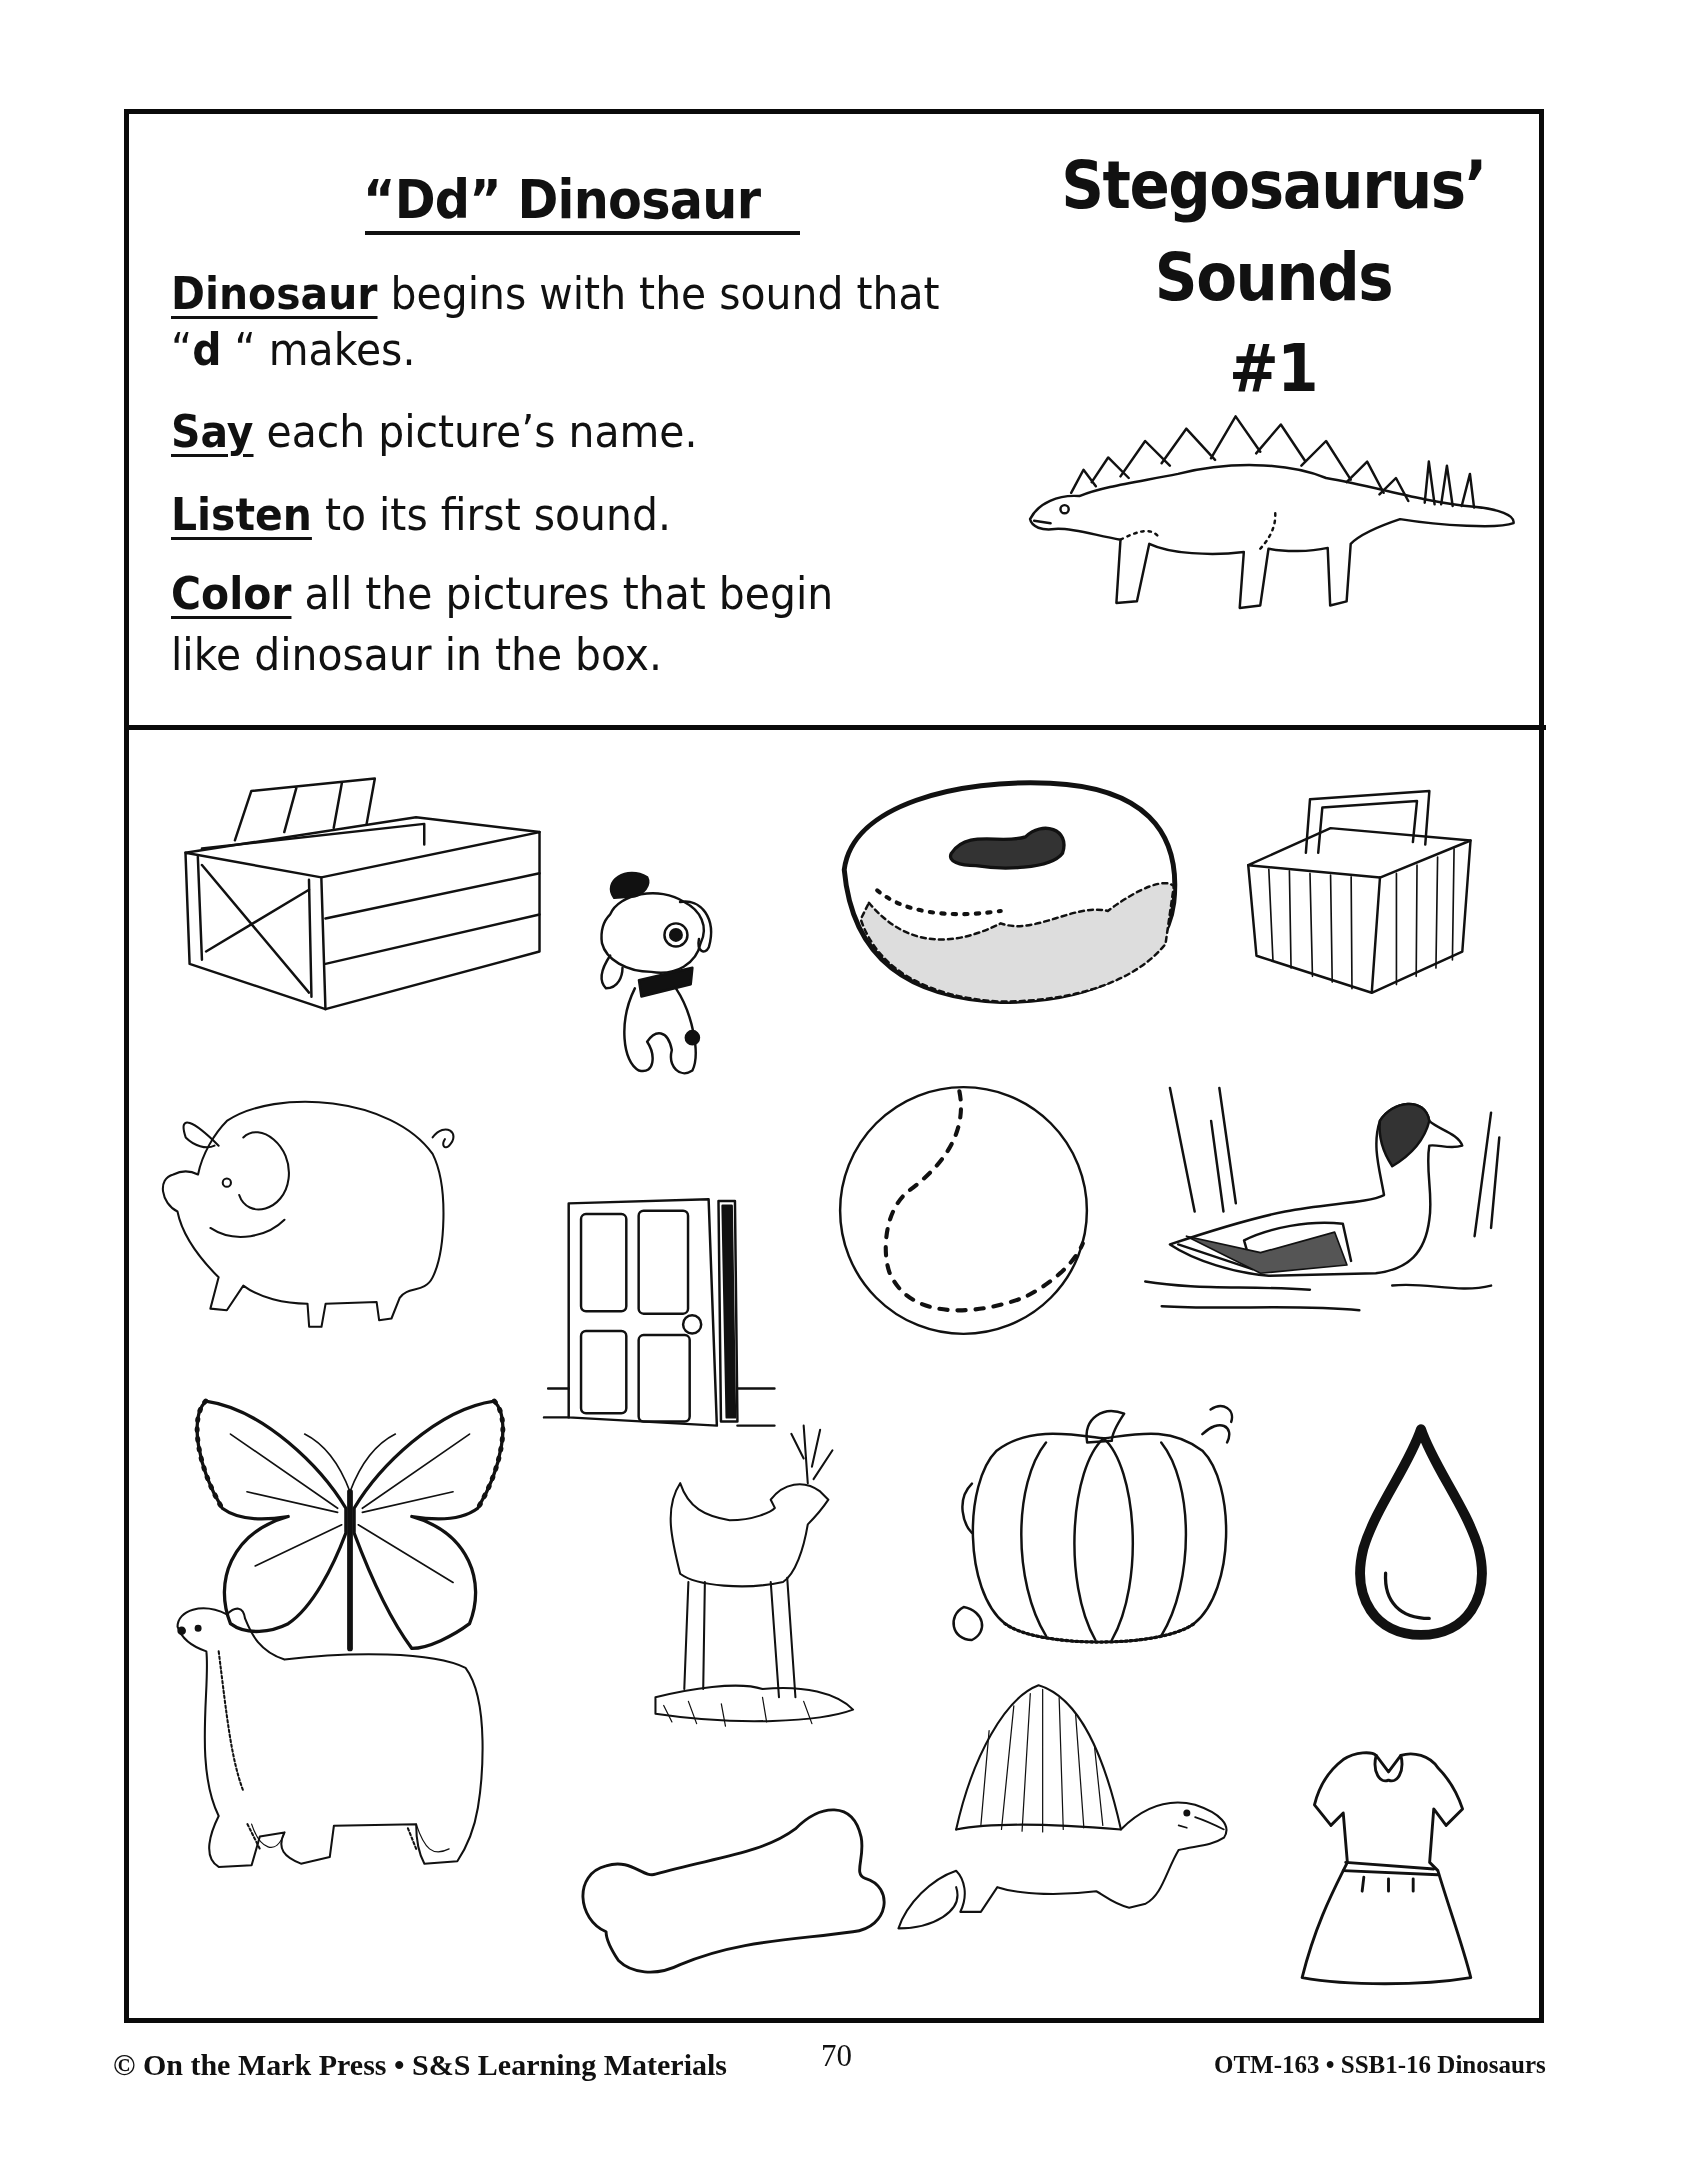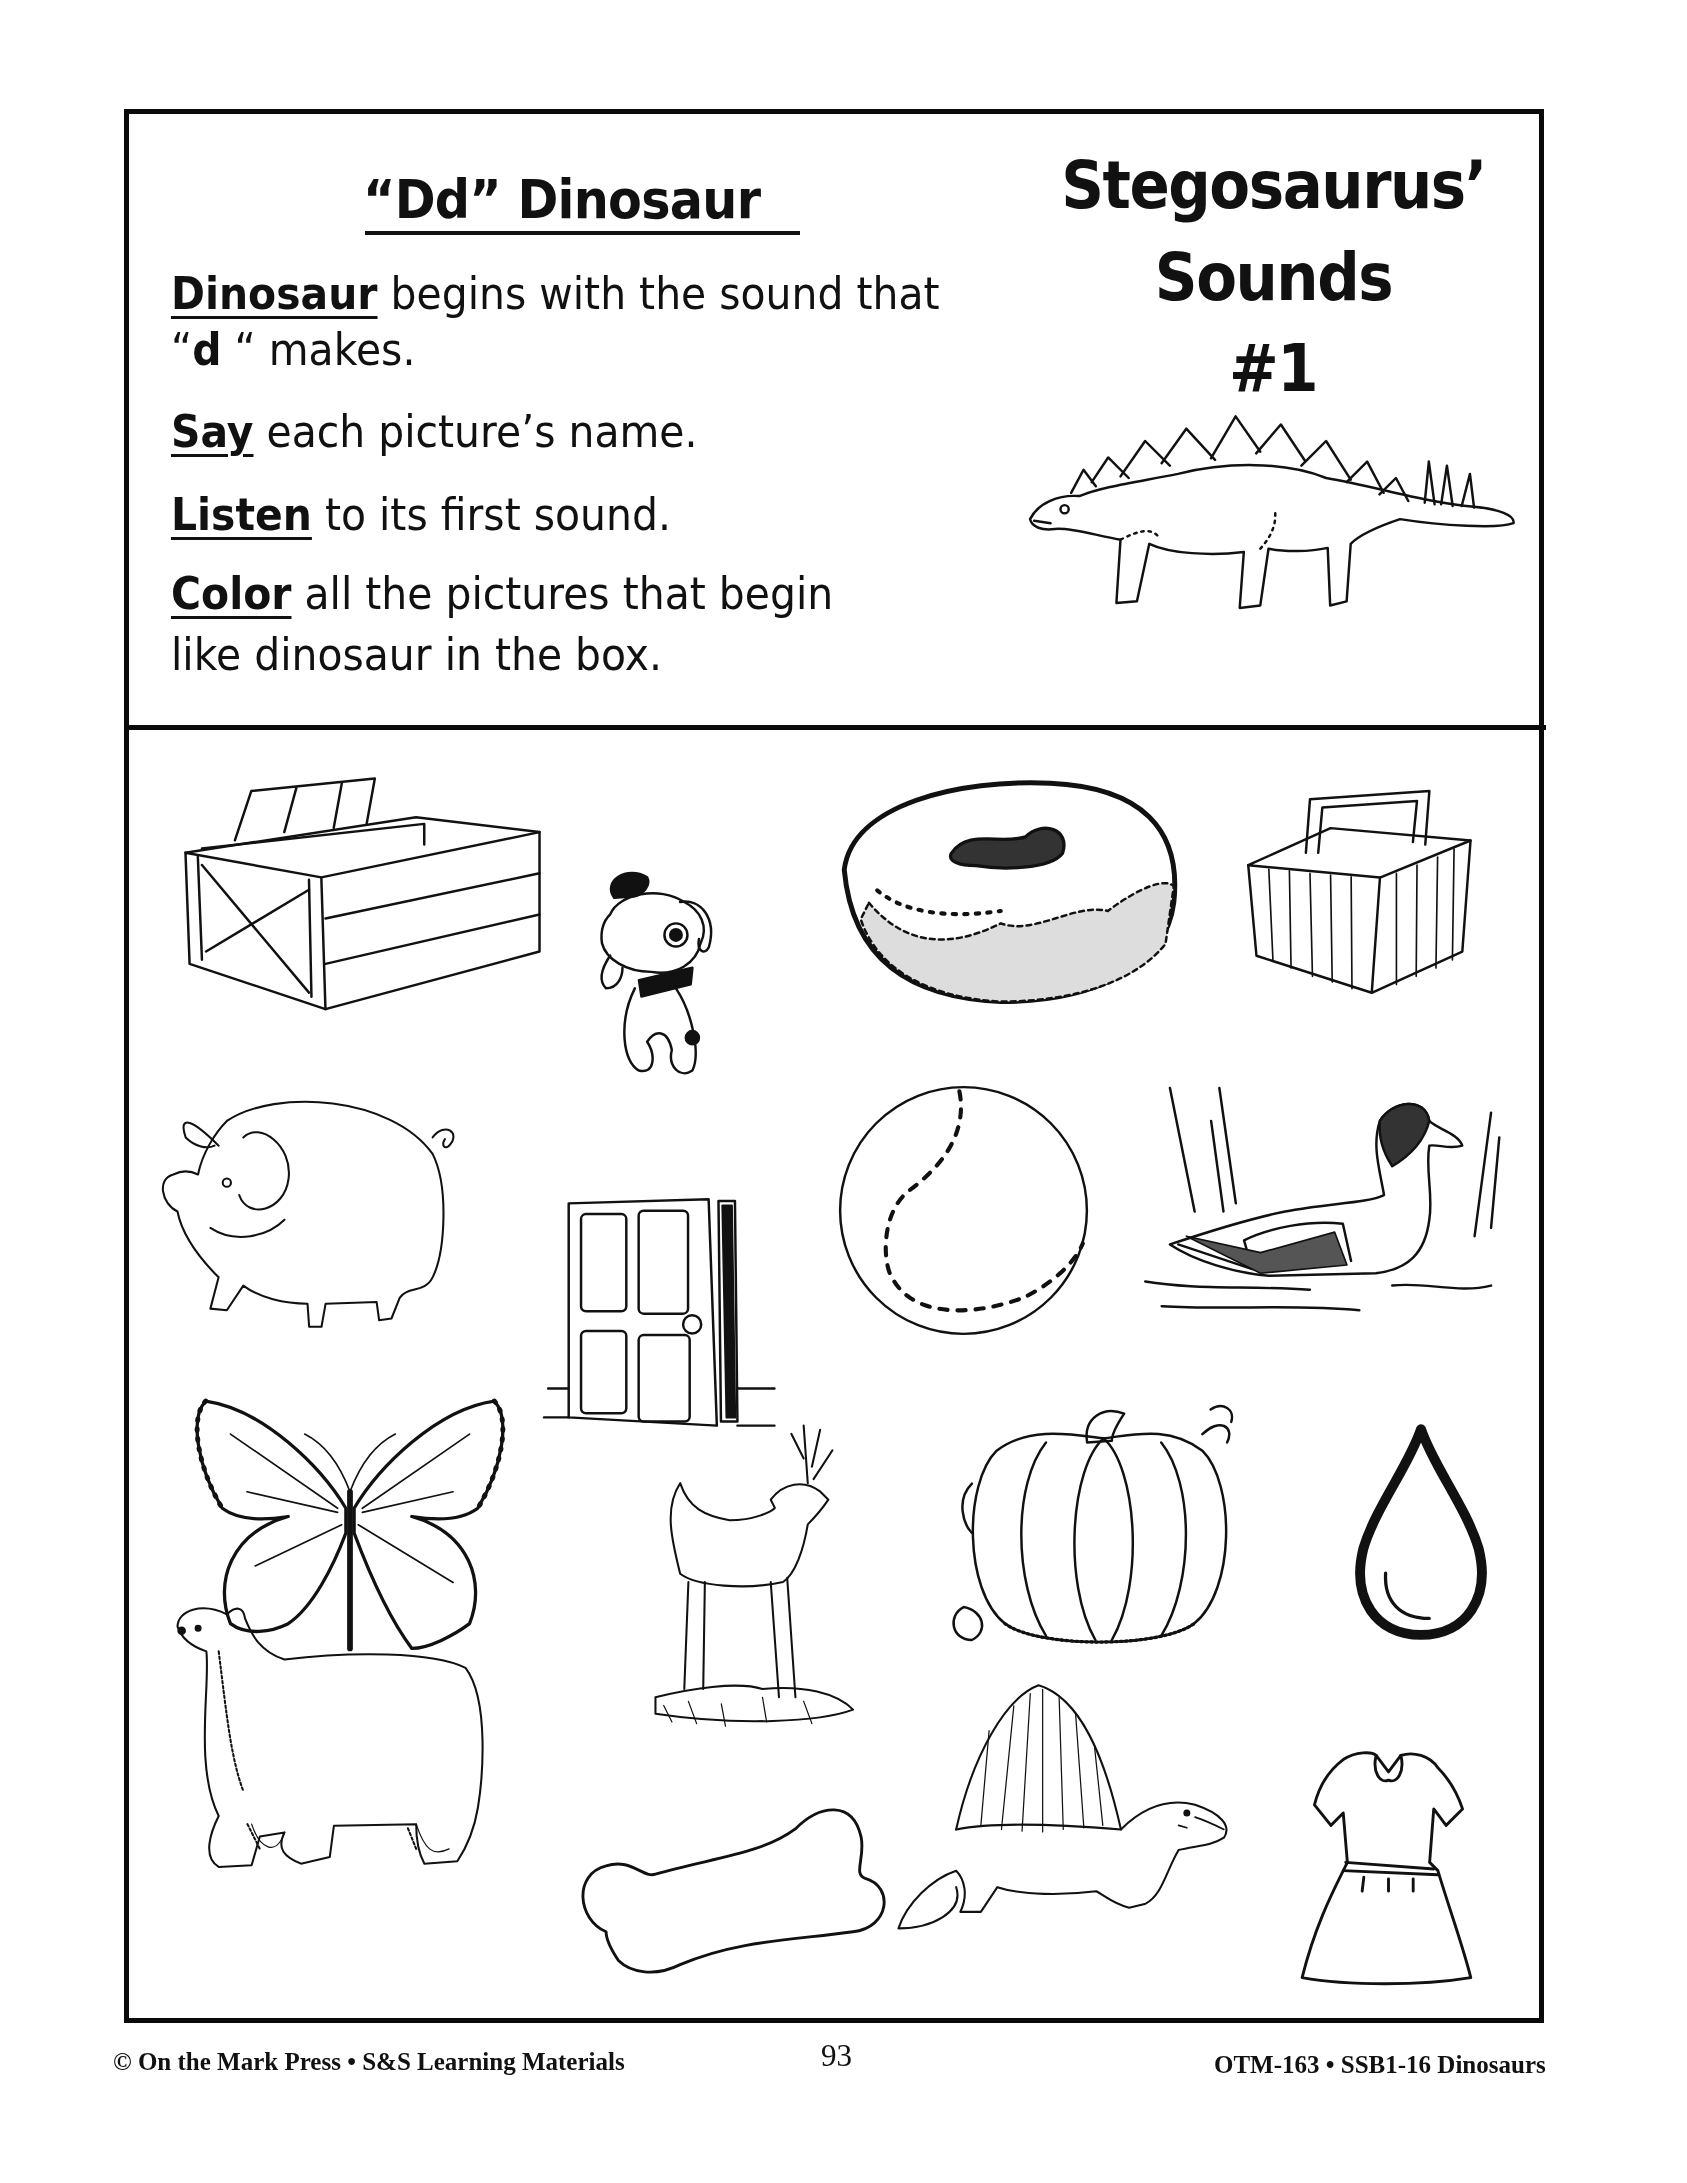--- a/index.html
+++ b/index.html
@@ -16,21 +16,21 @@
 
   .instr { left:171px; font-size:44px; font-weight:normal; transform:scaleX(0.93); transform-origin:left; white-space:nowrap; }
   .instr b { font-weight:bold; text-decoration:underline; text-decoration-thickness:3.3px; text-underline-offset:7.4px; }
 
   .right-title { font-size:66px; font-weight:bold; text-align:center; width:577px; left:985px; letter-spacing:-1.6px; transform:scaleX(0.9); }
 
   .pic { position:absolute; }
   .pic svg { width:100%; height:100%; overflow:visible; }
   .pic svg * { stroke:#111; stroke-linecap:round; stroke-linejoin:round; }
 
-  #footer-left { left:113px; top:2048px; font-size:25px; font-weight:bold; }
+  #footer-left { left:113px; top:2048px; font-size:30px; font-weight:bold; }
   #footer-page { left:821px; top:2038px; font-size:31px; }
   #footer-right { left:1214px; top:2051px; font-size:25px; font-weight:bold; }
 </style>
 </head>
 <body>
 
 <div id="worksheet-box" class="abs"></div>
 <div id="divider" class="abs"></div>
 
 <div id="title-left" class="abs sans">“Dd” Dinosaur</div>
@@ -225,15 +225,15 @@
 <div class="pic" style="left:1298px; top:1747px; width:181px; height:239px;">
   <svg viewBox="0 0 220 290" fill="none" stroke-width="3.5">
     <path d="M55 15 C70 5 90 5 95 10 L110 30 L125 10 C140 5 160 10 170 25 C185 40 195 60 200 75 L180 95 L165 75 L160 140 L170 150 C185 200 200 240 210 280 C150 290 60 290 5 280 C20 220 40 180 55 150 L60 140 L55 80 L40 95 L20 70 C25 50 35 30 55 15 Z"></path>
     <path d="M95 10 C90 30 100 45 110 40 C120 45 130 30 125 10"></path>
     <path d="M58 140 L165 148 M55 150 L170 155"></path>
     <path d="M80 158 L78 175 M110 160 L110 175 M140 160 L140 175"></path>
   </svg>
 </div>
 
 <div id="footer-left" class="abs serif">© On the Mark Press • S&amp;S Learning Materials</div>
-<div id="footer-page" class="abs serif">93</div>
+<div id="footer-page" class="abs serif">70</div>
 <div id="footer-right" class="abs serif">OTM-163 • SSB1-16 Dinosaurs</div>
 
 
 </body></html>

